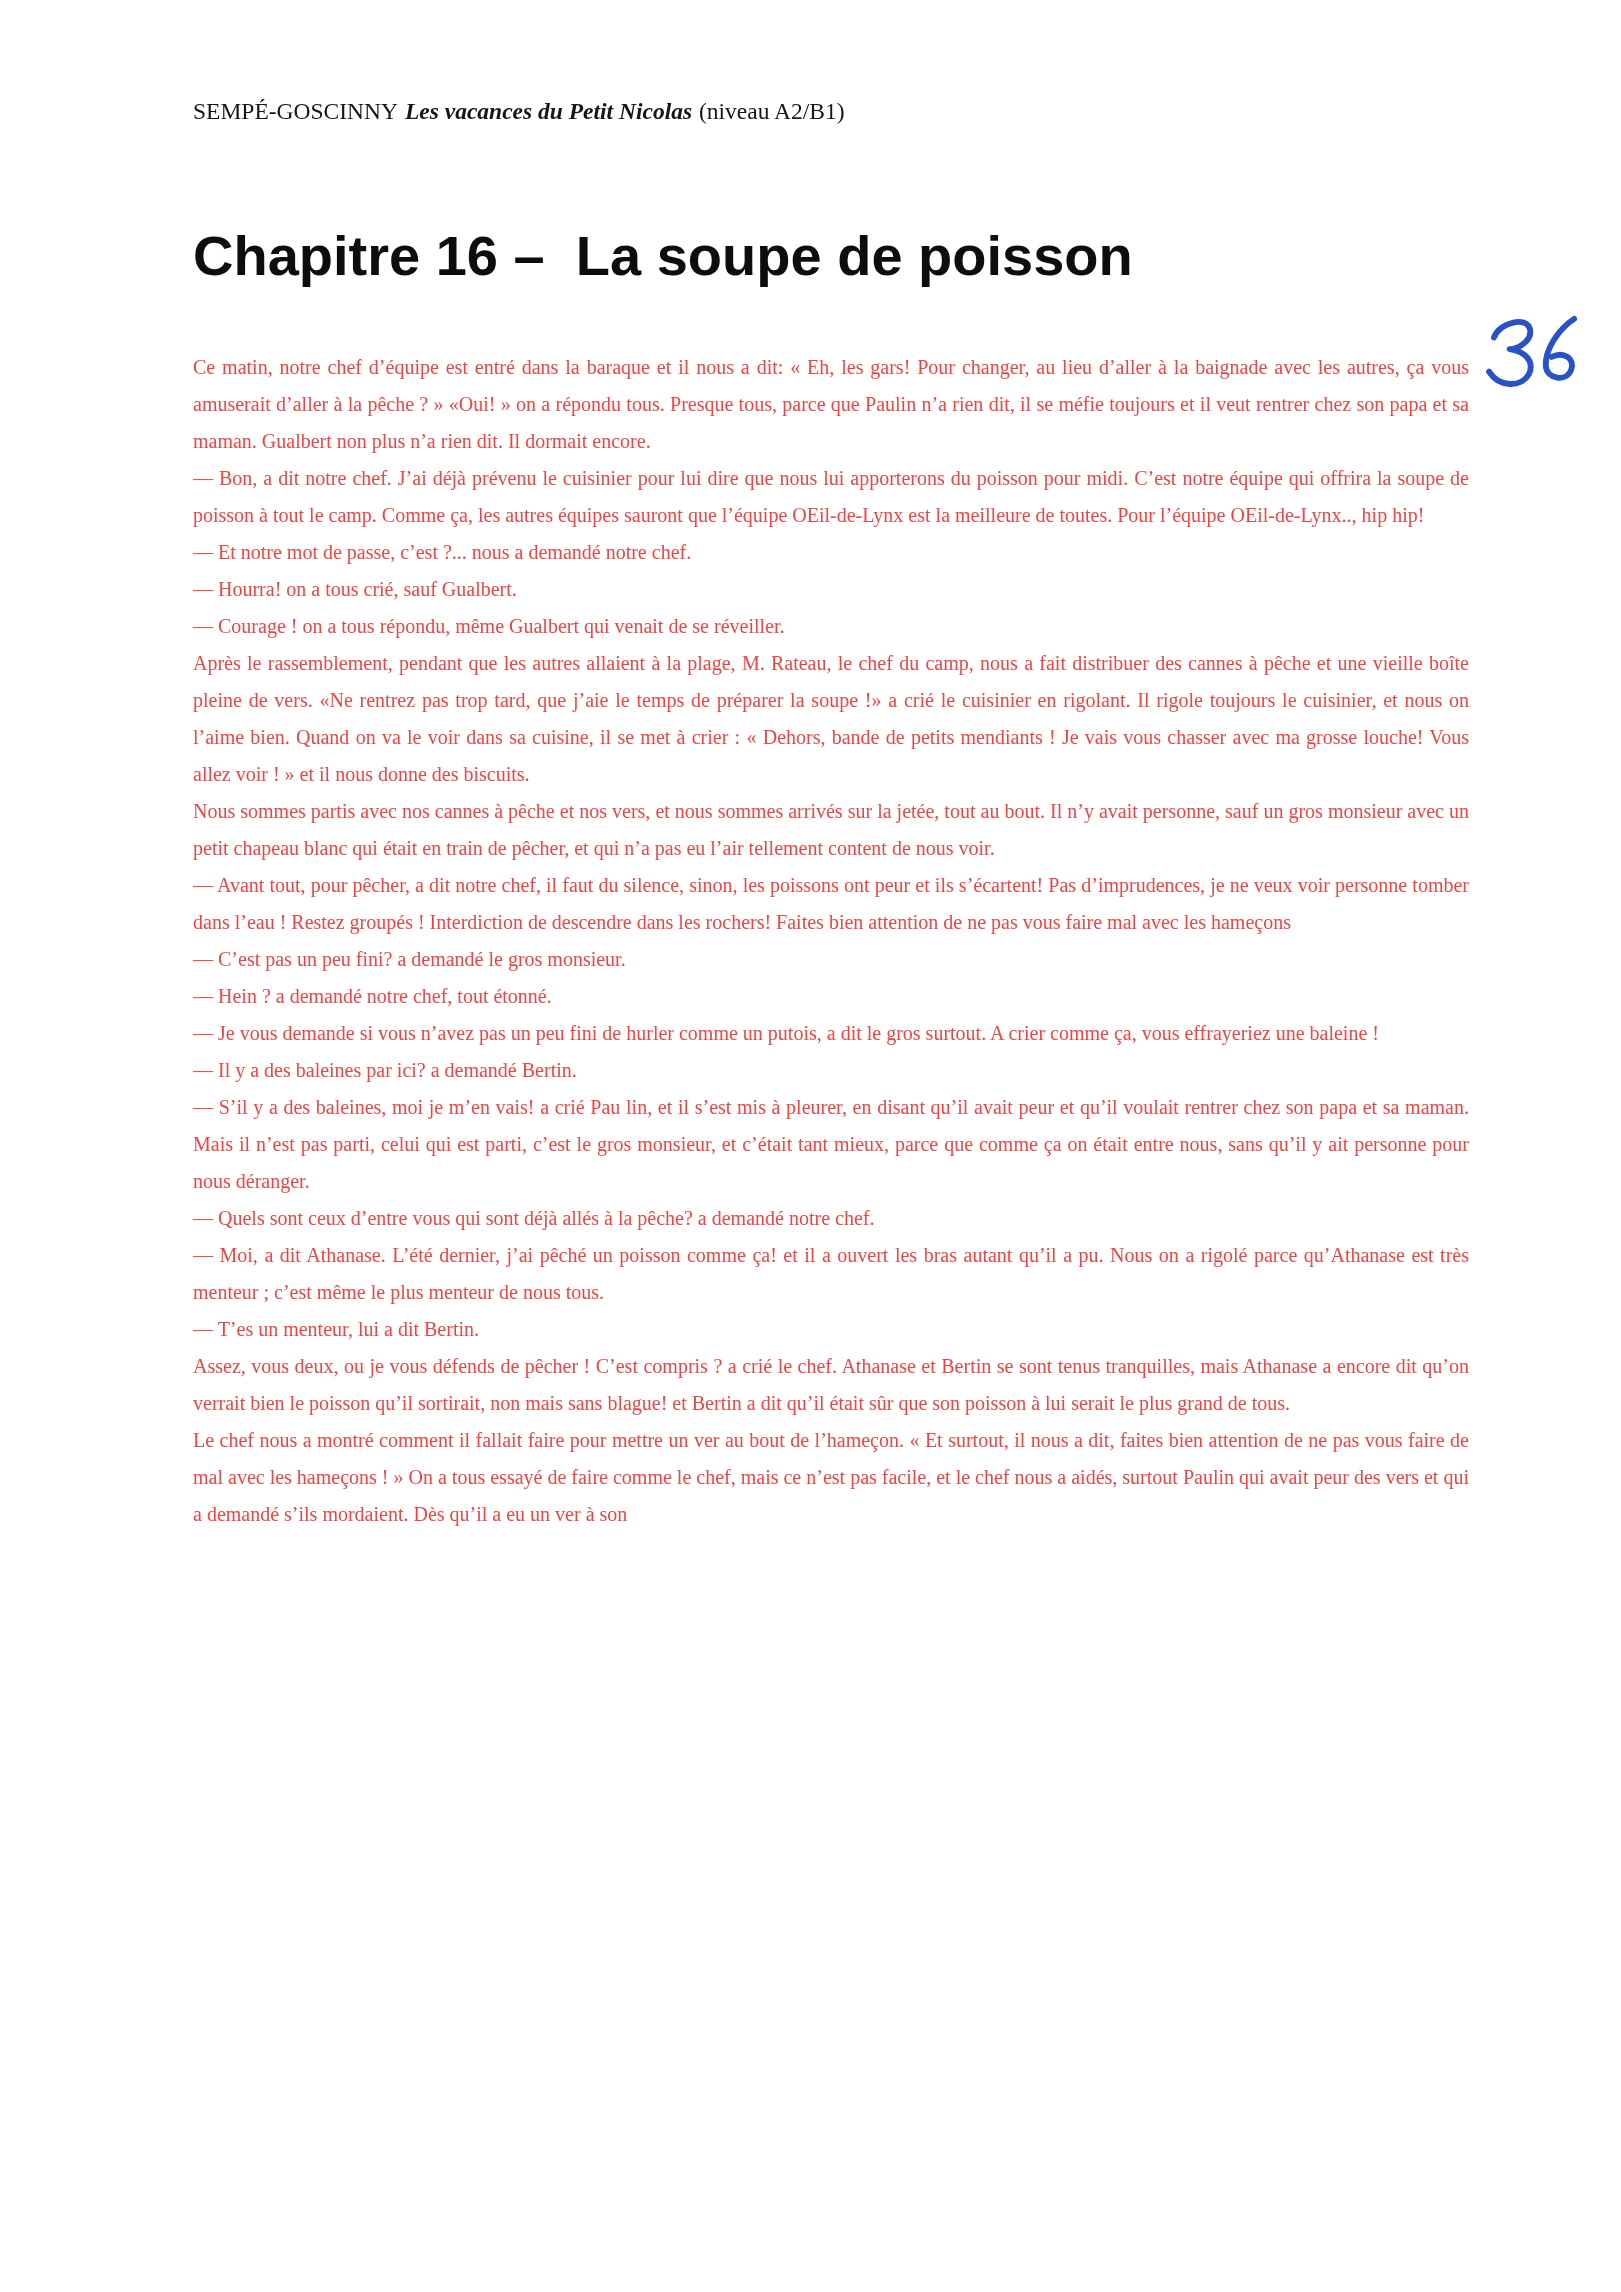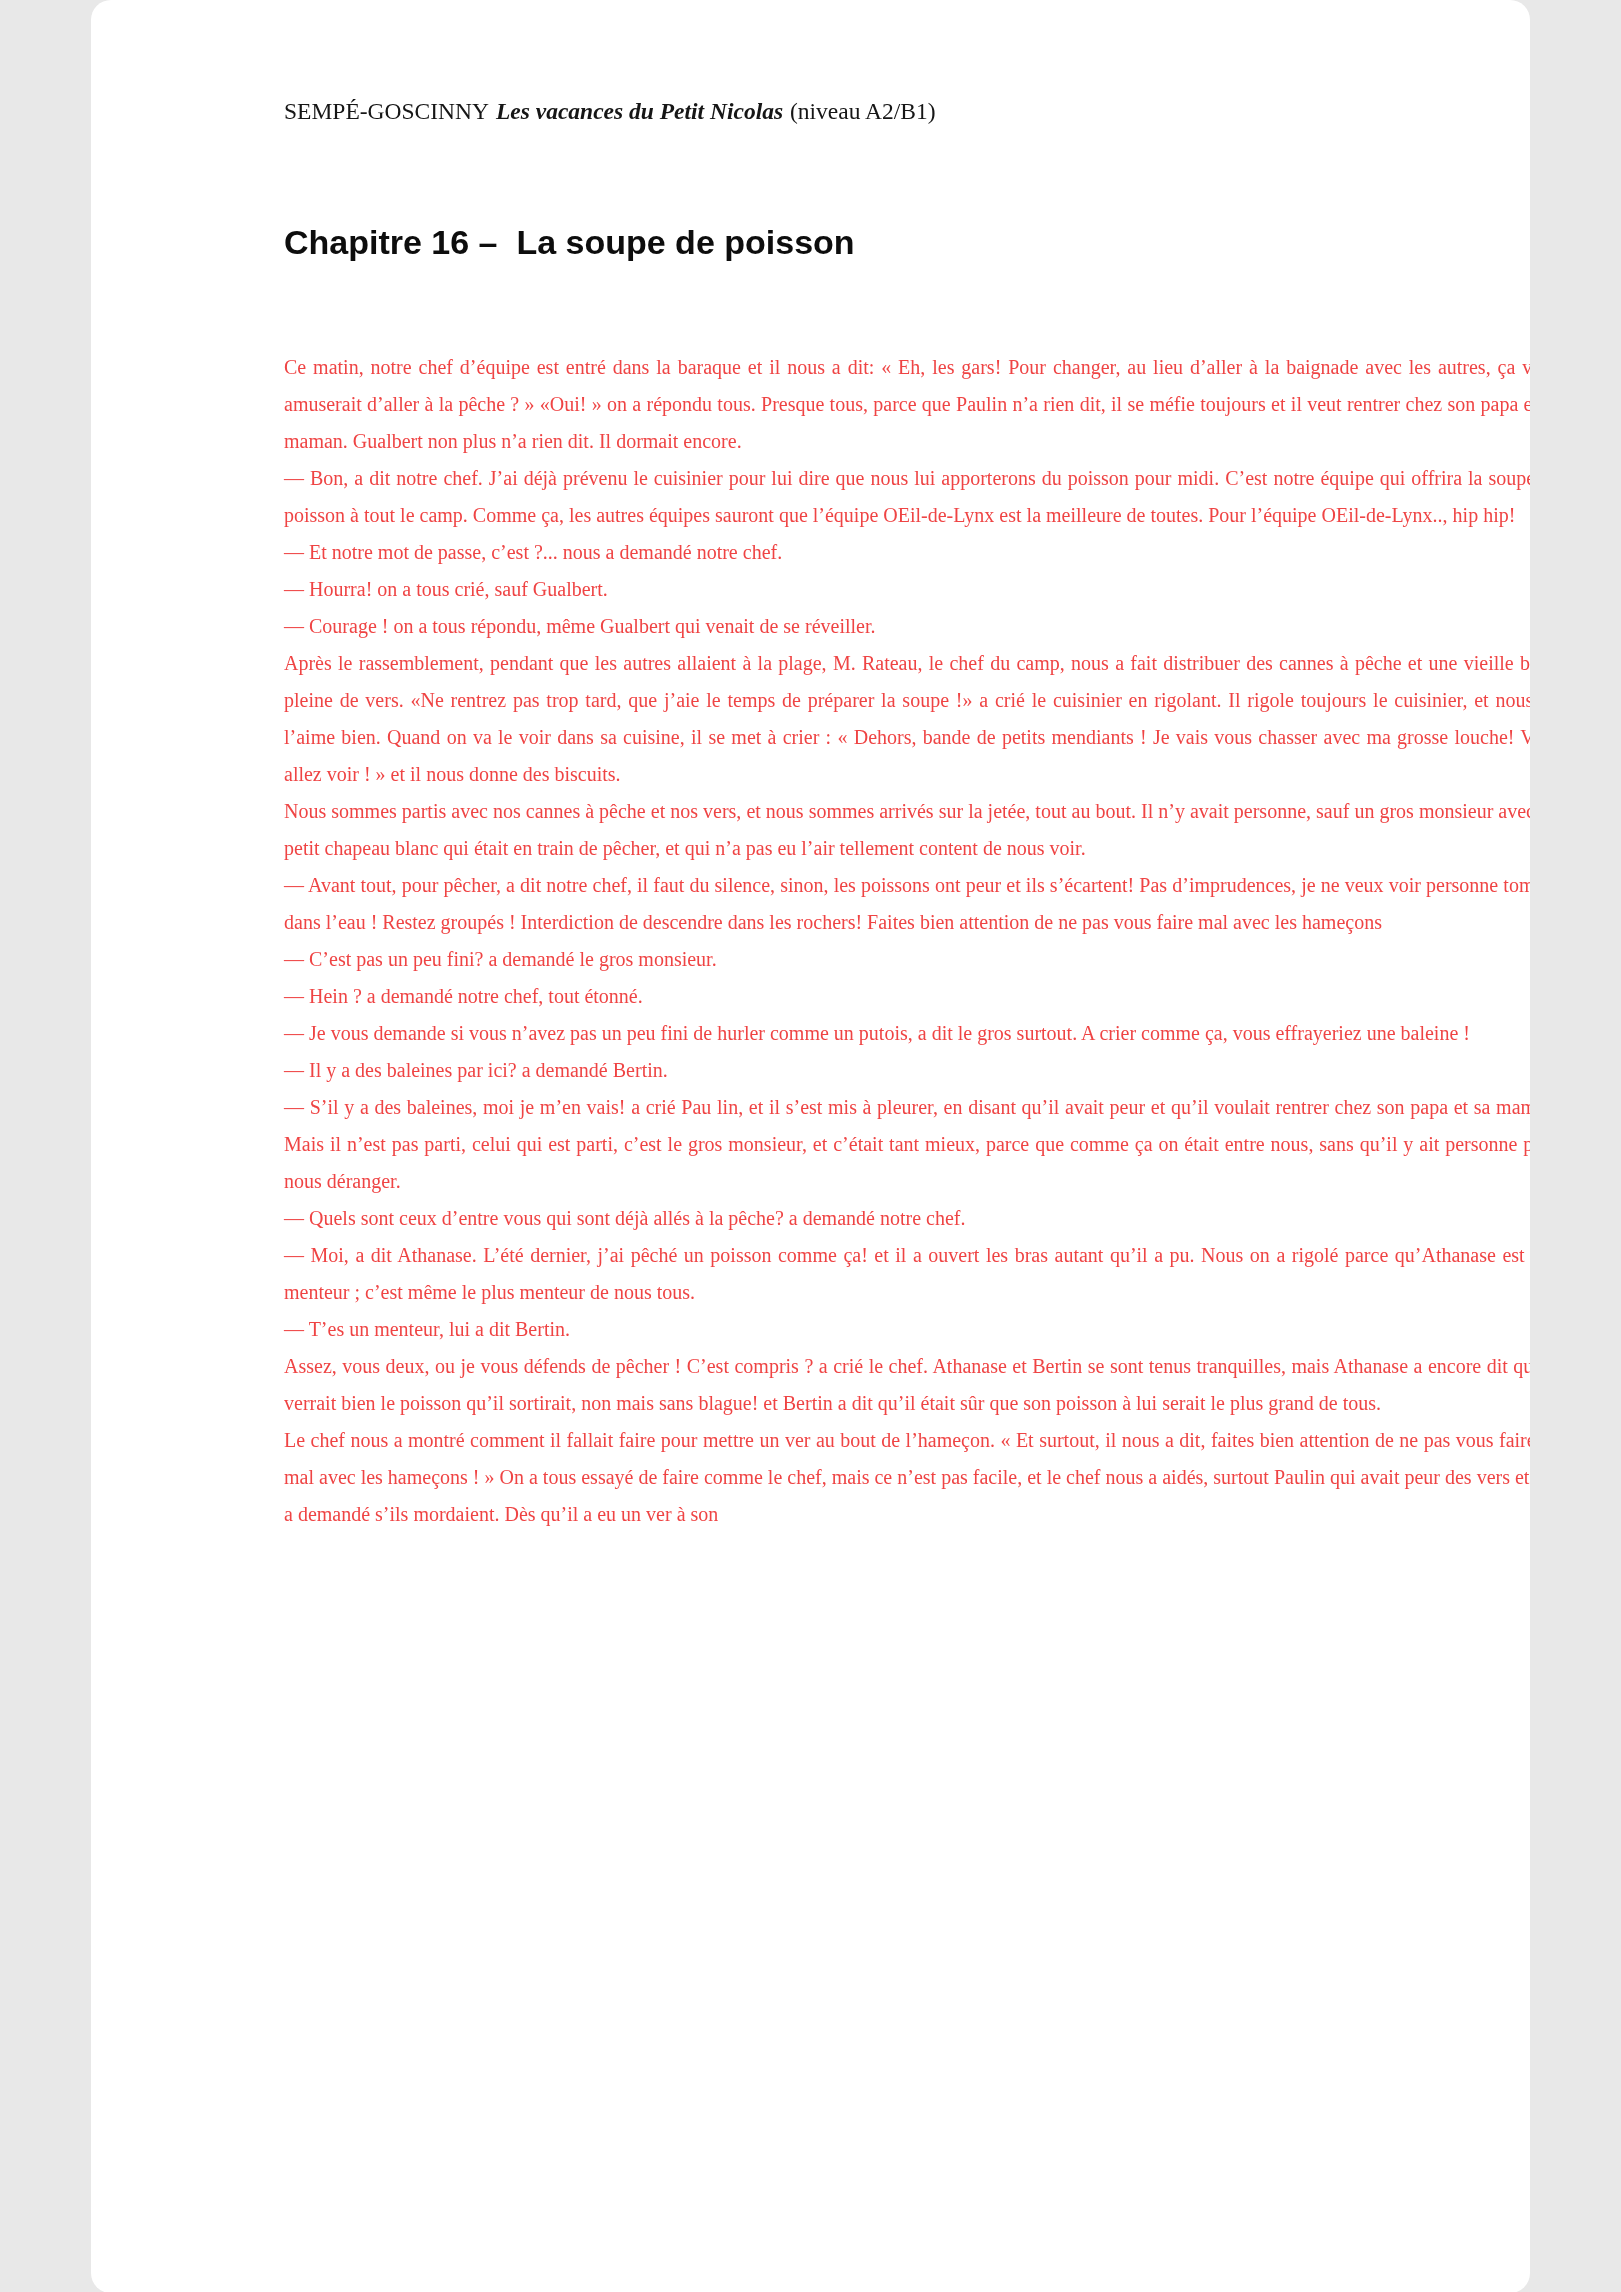--- a/index.html
+++ b/index.html
@@ -2,27 +2,26 @@
 <html><head>
 <meta charset="utf-8">
 <style>
   html, body {
     margin: 0;
     padding: 0;
     background: #e8e8e8;
   }
   .page {
     position: relative;
-    width: 1439px;
+    width: 1621px;
     height: 2293px;
     margin: 0 auto;
     background: #ffffff;
     overflow: hidden;
     color: #141414;
-    border-radius: 20px;
   }
   .running-header {
     position: absolute;
     left: 193px;
     top: 98px;
     font-family: "Liberation Serif", serif;
     font-size: 23.5px;
     white-space: nowrap;
     color: #161616;
   }
@@ -31,21 +30,21 @@
     font-style: italic;
     margin: 0 6.9px;
   }
   .chapter-title {
     position: absolute;
     left: 193px;
     top: 223px;
     margin: 0;
     font-family: "Liberation Sans", sans-serif;
     font-weight: bold;
-    font-size: 34px;
+    font-size: 56px;
     letter-spacing: 0px;
     white-space: pre-wrap;
     color: #0d0d0d;
   }
   .body-text {
     position: absolute;
     left: 193px;
     top: 349px;
     width: 1276px;
     font-family: "Liberation Serif", serif;

